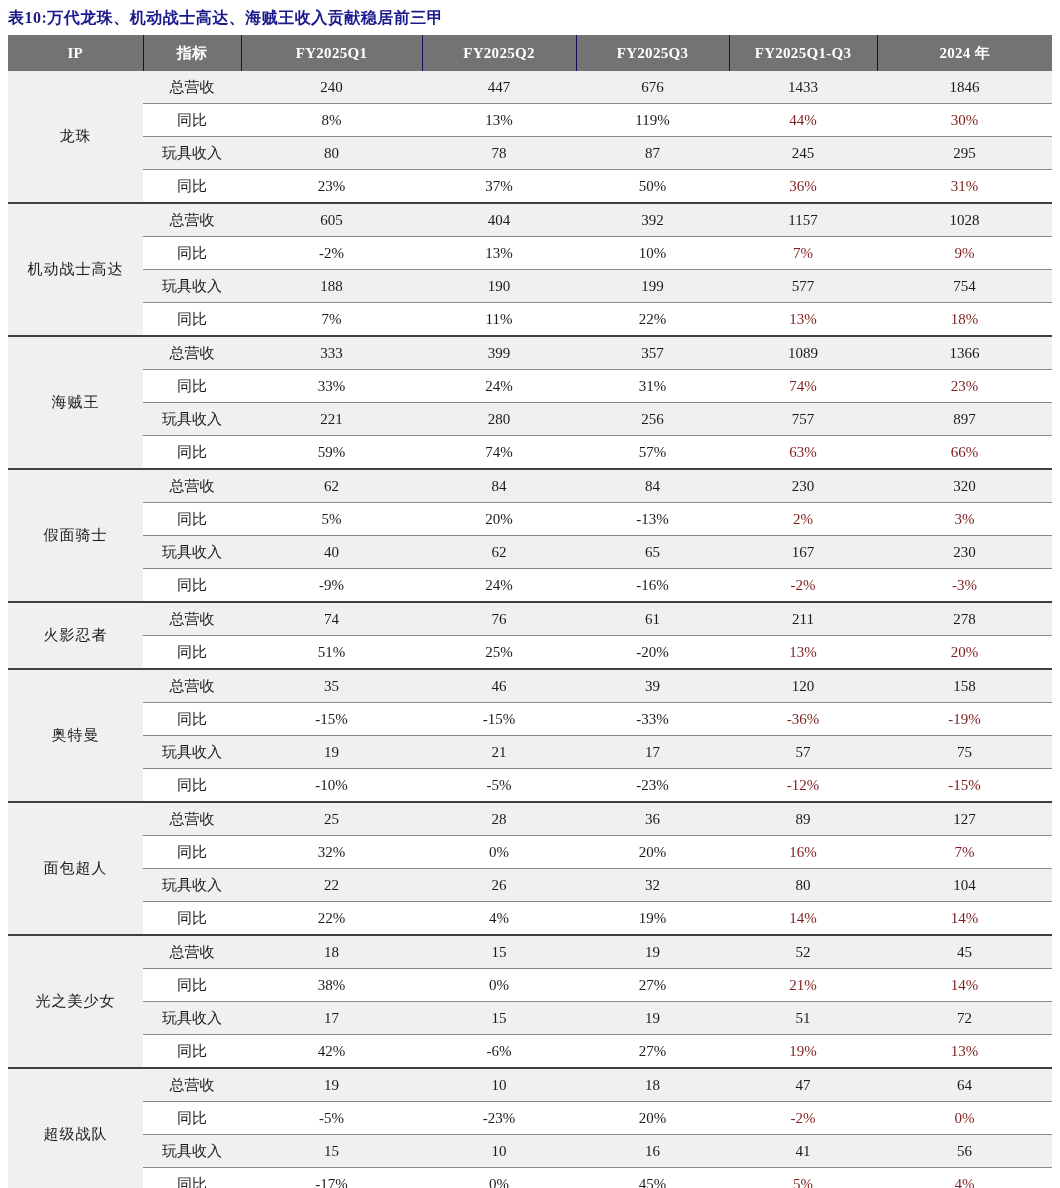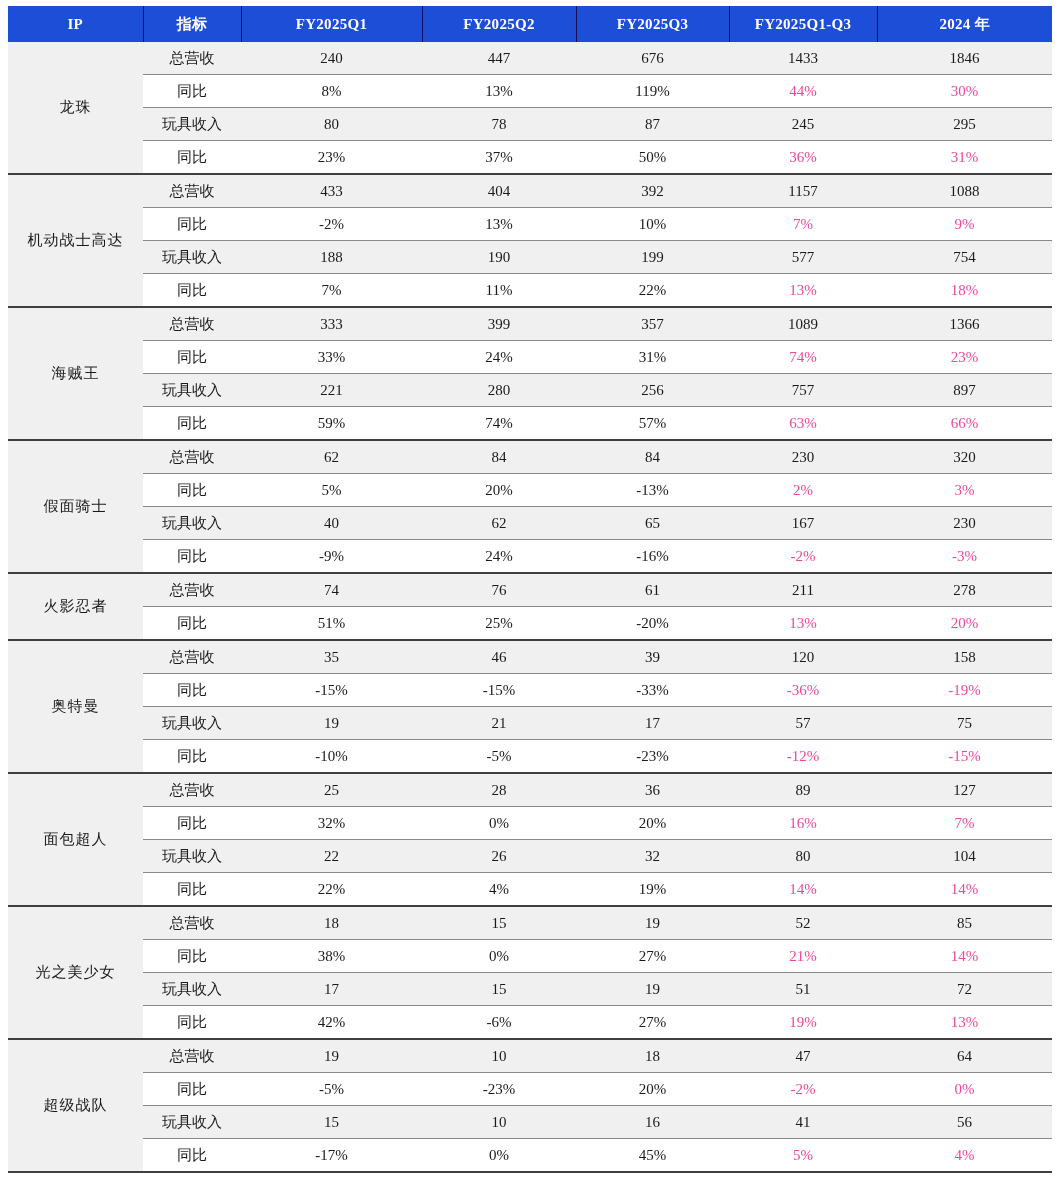--- a/index.html
+++ b/index.html
@@ -11,40 +11,41 @@
   .page { padding:6px 8px 0 8px; }
   .title {
     color:#1a1a8c; font-weight:bold; font-size:16px;
     line-height:20px; padding:2px 0 7px 0; letter-spacing:0.5px;
   }
   table.data {
     border-collapse:collapse; table-layout:fixed; width:1044px;
     border-bottom:2px solid #3f3f3f;
   }
   thead th {
-    background:#1d4ed8; color:#ffffff; font-weight:bold;
+    background:#737373; color:#ffffff; font-weight:bold;
     font-size:15px; height:34px; text-align:center;
     border-left:1px solid #0f0f5a; letter-spacing:0.3px;
   }
   thead th:first-child { border-left:none; }
   tbody td { text-align:center; font-size:15px; height:32px; padding:0; }
   tbody td.ip-cell { font-size:15px; background:#ffffff; letter-spacing:1px; }
   tr.shade td { background:#f0f0f0; }
   tr.plain td { background:#ffffff; }
   
   tr.inner td { border-top:1px solid #8a8a8a; }
   
   tr.group-first td { border-top:2px solid #3f3f3f; }
   tr.very-first td { border-top:none; }
-  td.red { color:#ec4899; }
+  td.red { color:#7f1d1d; }
 </style>
 </head>
 <body>
 
 <div class="page">
+  <div class="title">表10:万代龙珠、机动战士高达、海贼王收入贡献稳居前三甲</div>
 
   <table class="data">
     <colgroup>
       <col style="width:135px">
         <col style="width:98px">
         <col style="width:181px">
       <col style="width:154px">
         <col style="width:153px">
         <col style="width:148px">
       <col style="width:175px">
@@ -90,25 +91,25 @@
           <td>同比</td>
           <td>23%</td>
           <td>37%</td>
           <td>50%</td>
           <td class="red">36%</td>
           <td class="red">31%</td>
         </tr>
         <tr class="shade group-first">
           <td rowspan="4" class="ip-cell">机动战士高达</td>
           <td>总营收</td>
-          <td>433</td>
+          <td>605</td>
           <td>404</td>
           <td>392</td>
           <td>1157</td>
-          <td>1088</td>
+          <td>1028</td>
         </tr>
         <tr class="plain inner">
           <td>同比</td>
           <td>-2%</td>
           <td>13%</td>
           <td>10%</td>
           <td class="red">7%</td>
           <td class="red">9%</td>
         </tr>
         <tr class="shade inner">
@@ -276,21 +277,21 @@
           <td class="red">14%</td>
           <td class="red">14%</td>
         </tr>
         <tr class="shade group-first">
           <td rowspan="4" class="ip-cell">光之美少女</td>
           <td>总营收</td>
           <td>18</td>
           <td>15</td>
           <td>19</td>
           <td>52</td>
-          <td>85</td>
+          <td>45</td>
         </tr>
         <tr class="plain inner">
           <td>同比</td>
           <td>38%</td>
           <td>0%</td>
           <td>27%</td>
           <td class="red">21%</td>
           <td class="red">14%</td>
         </tr>
         <tr class="shade inner">

